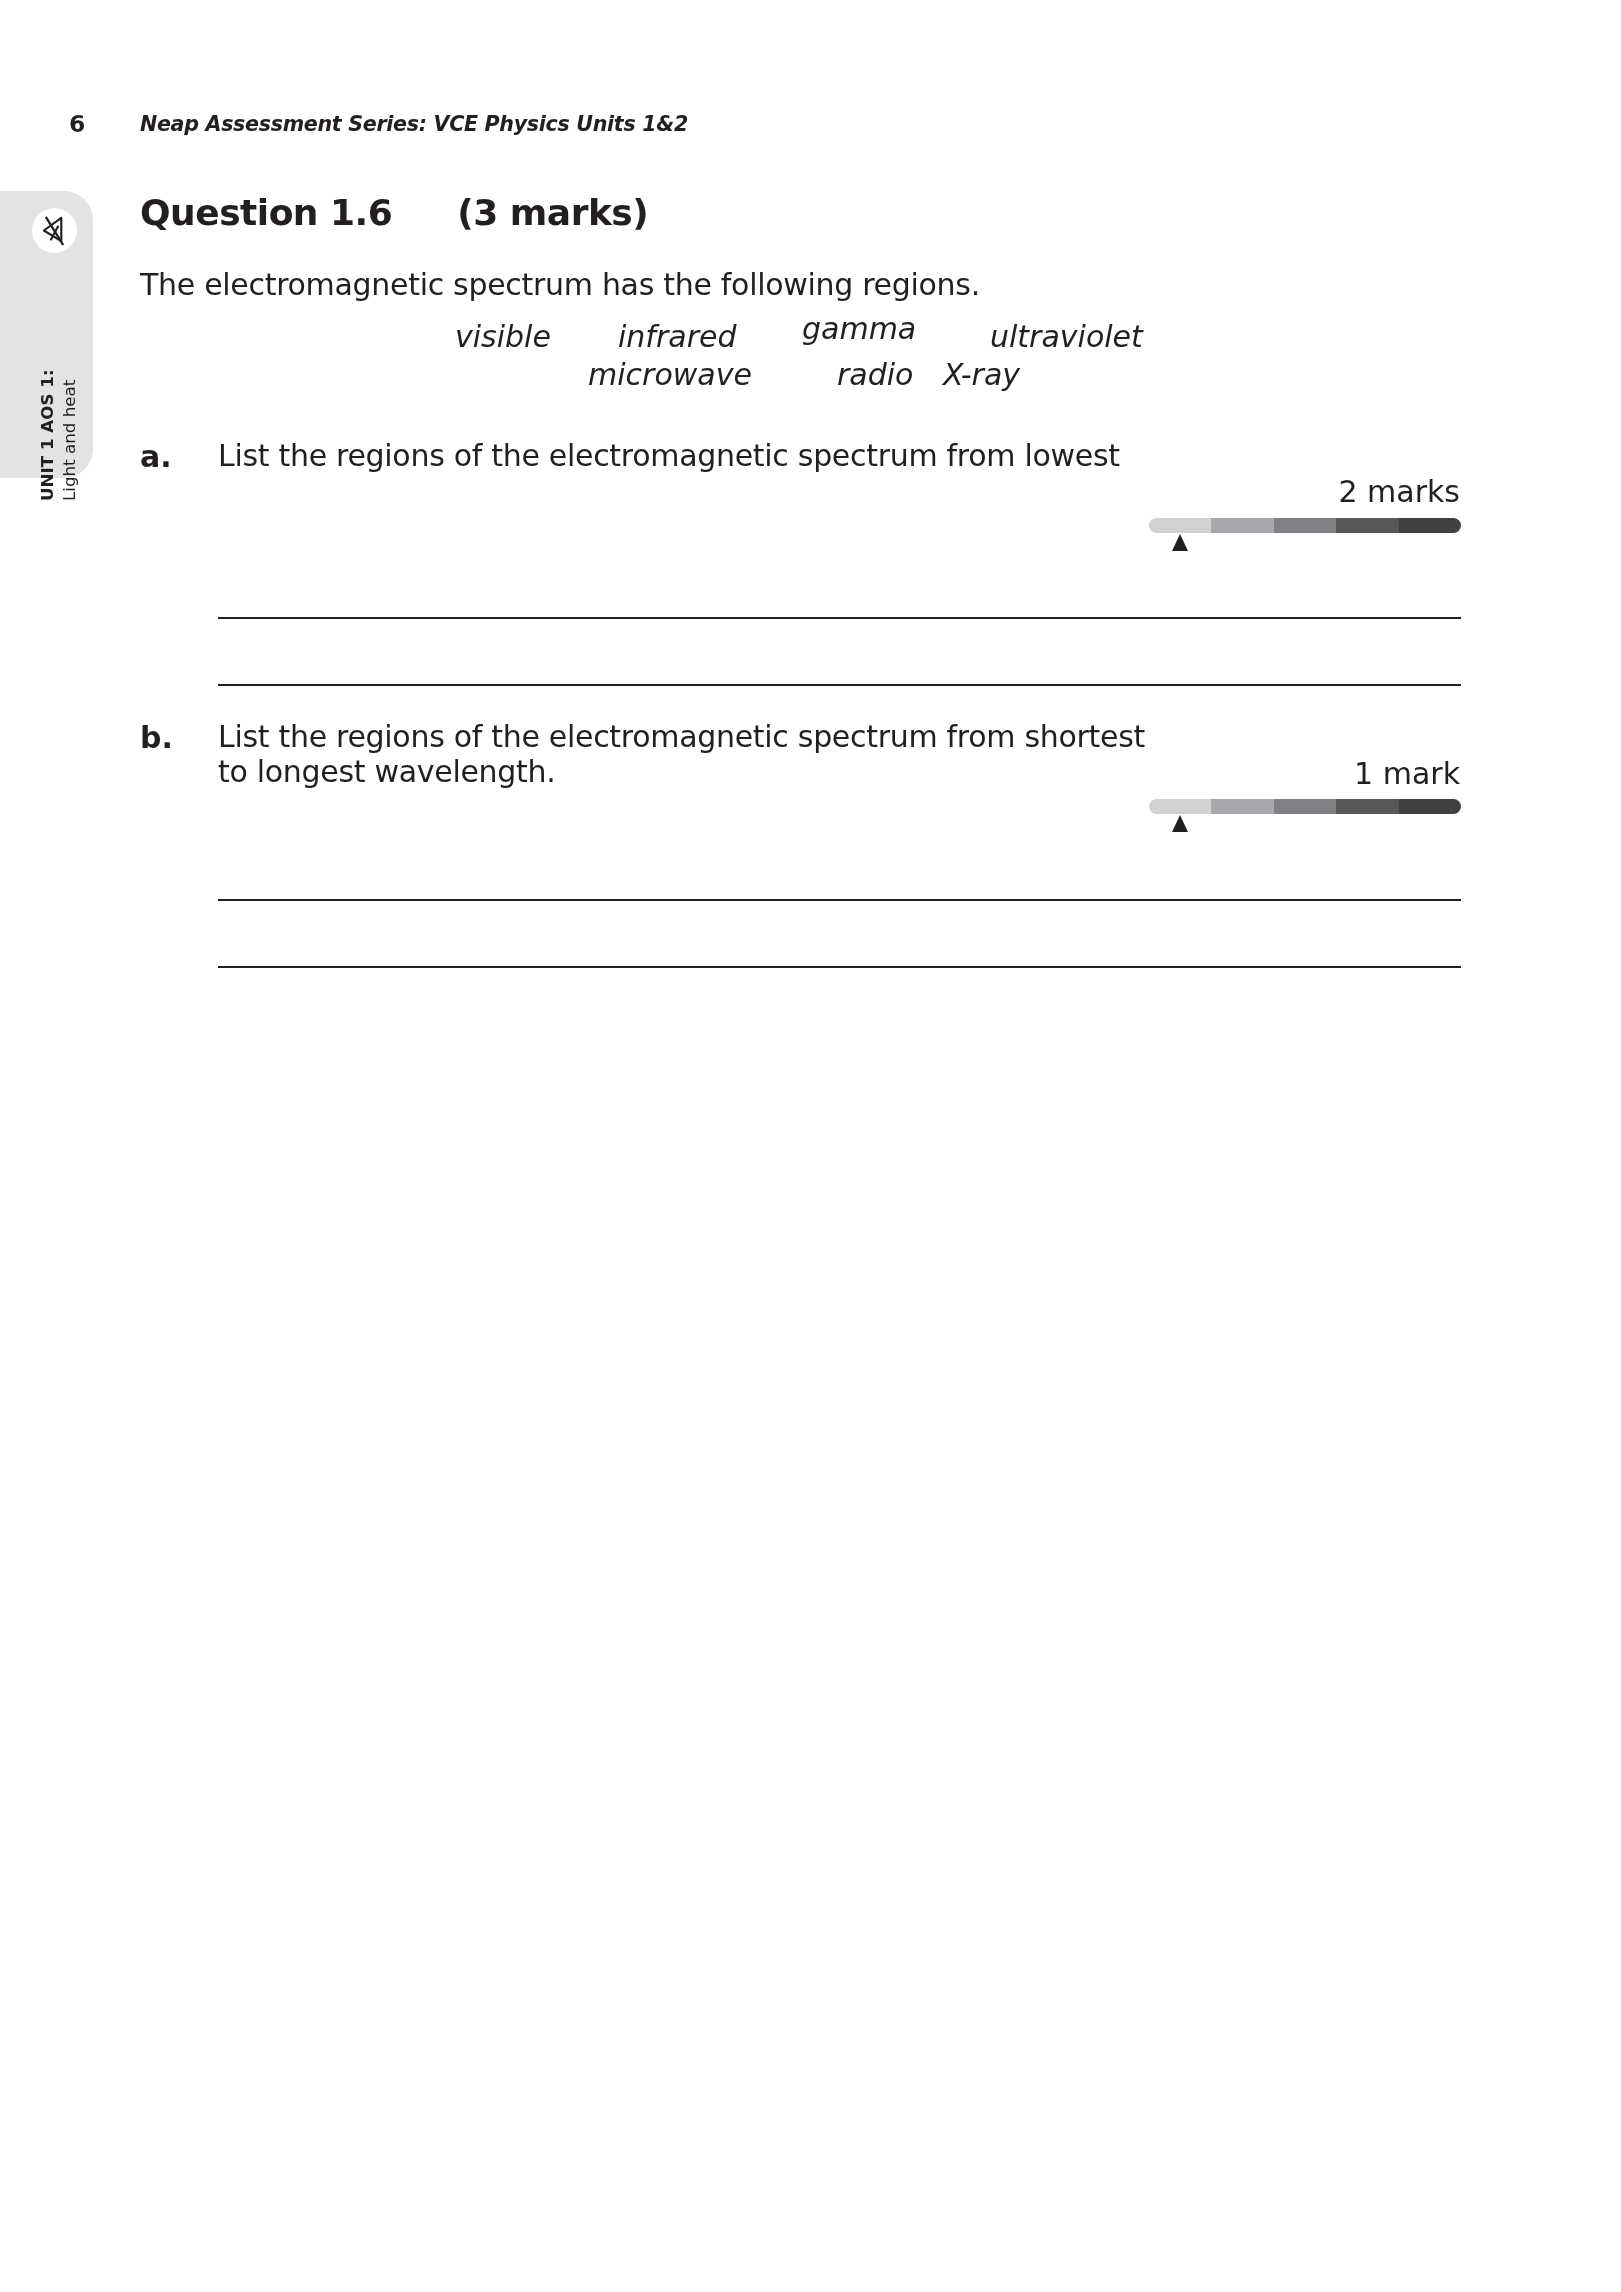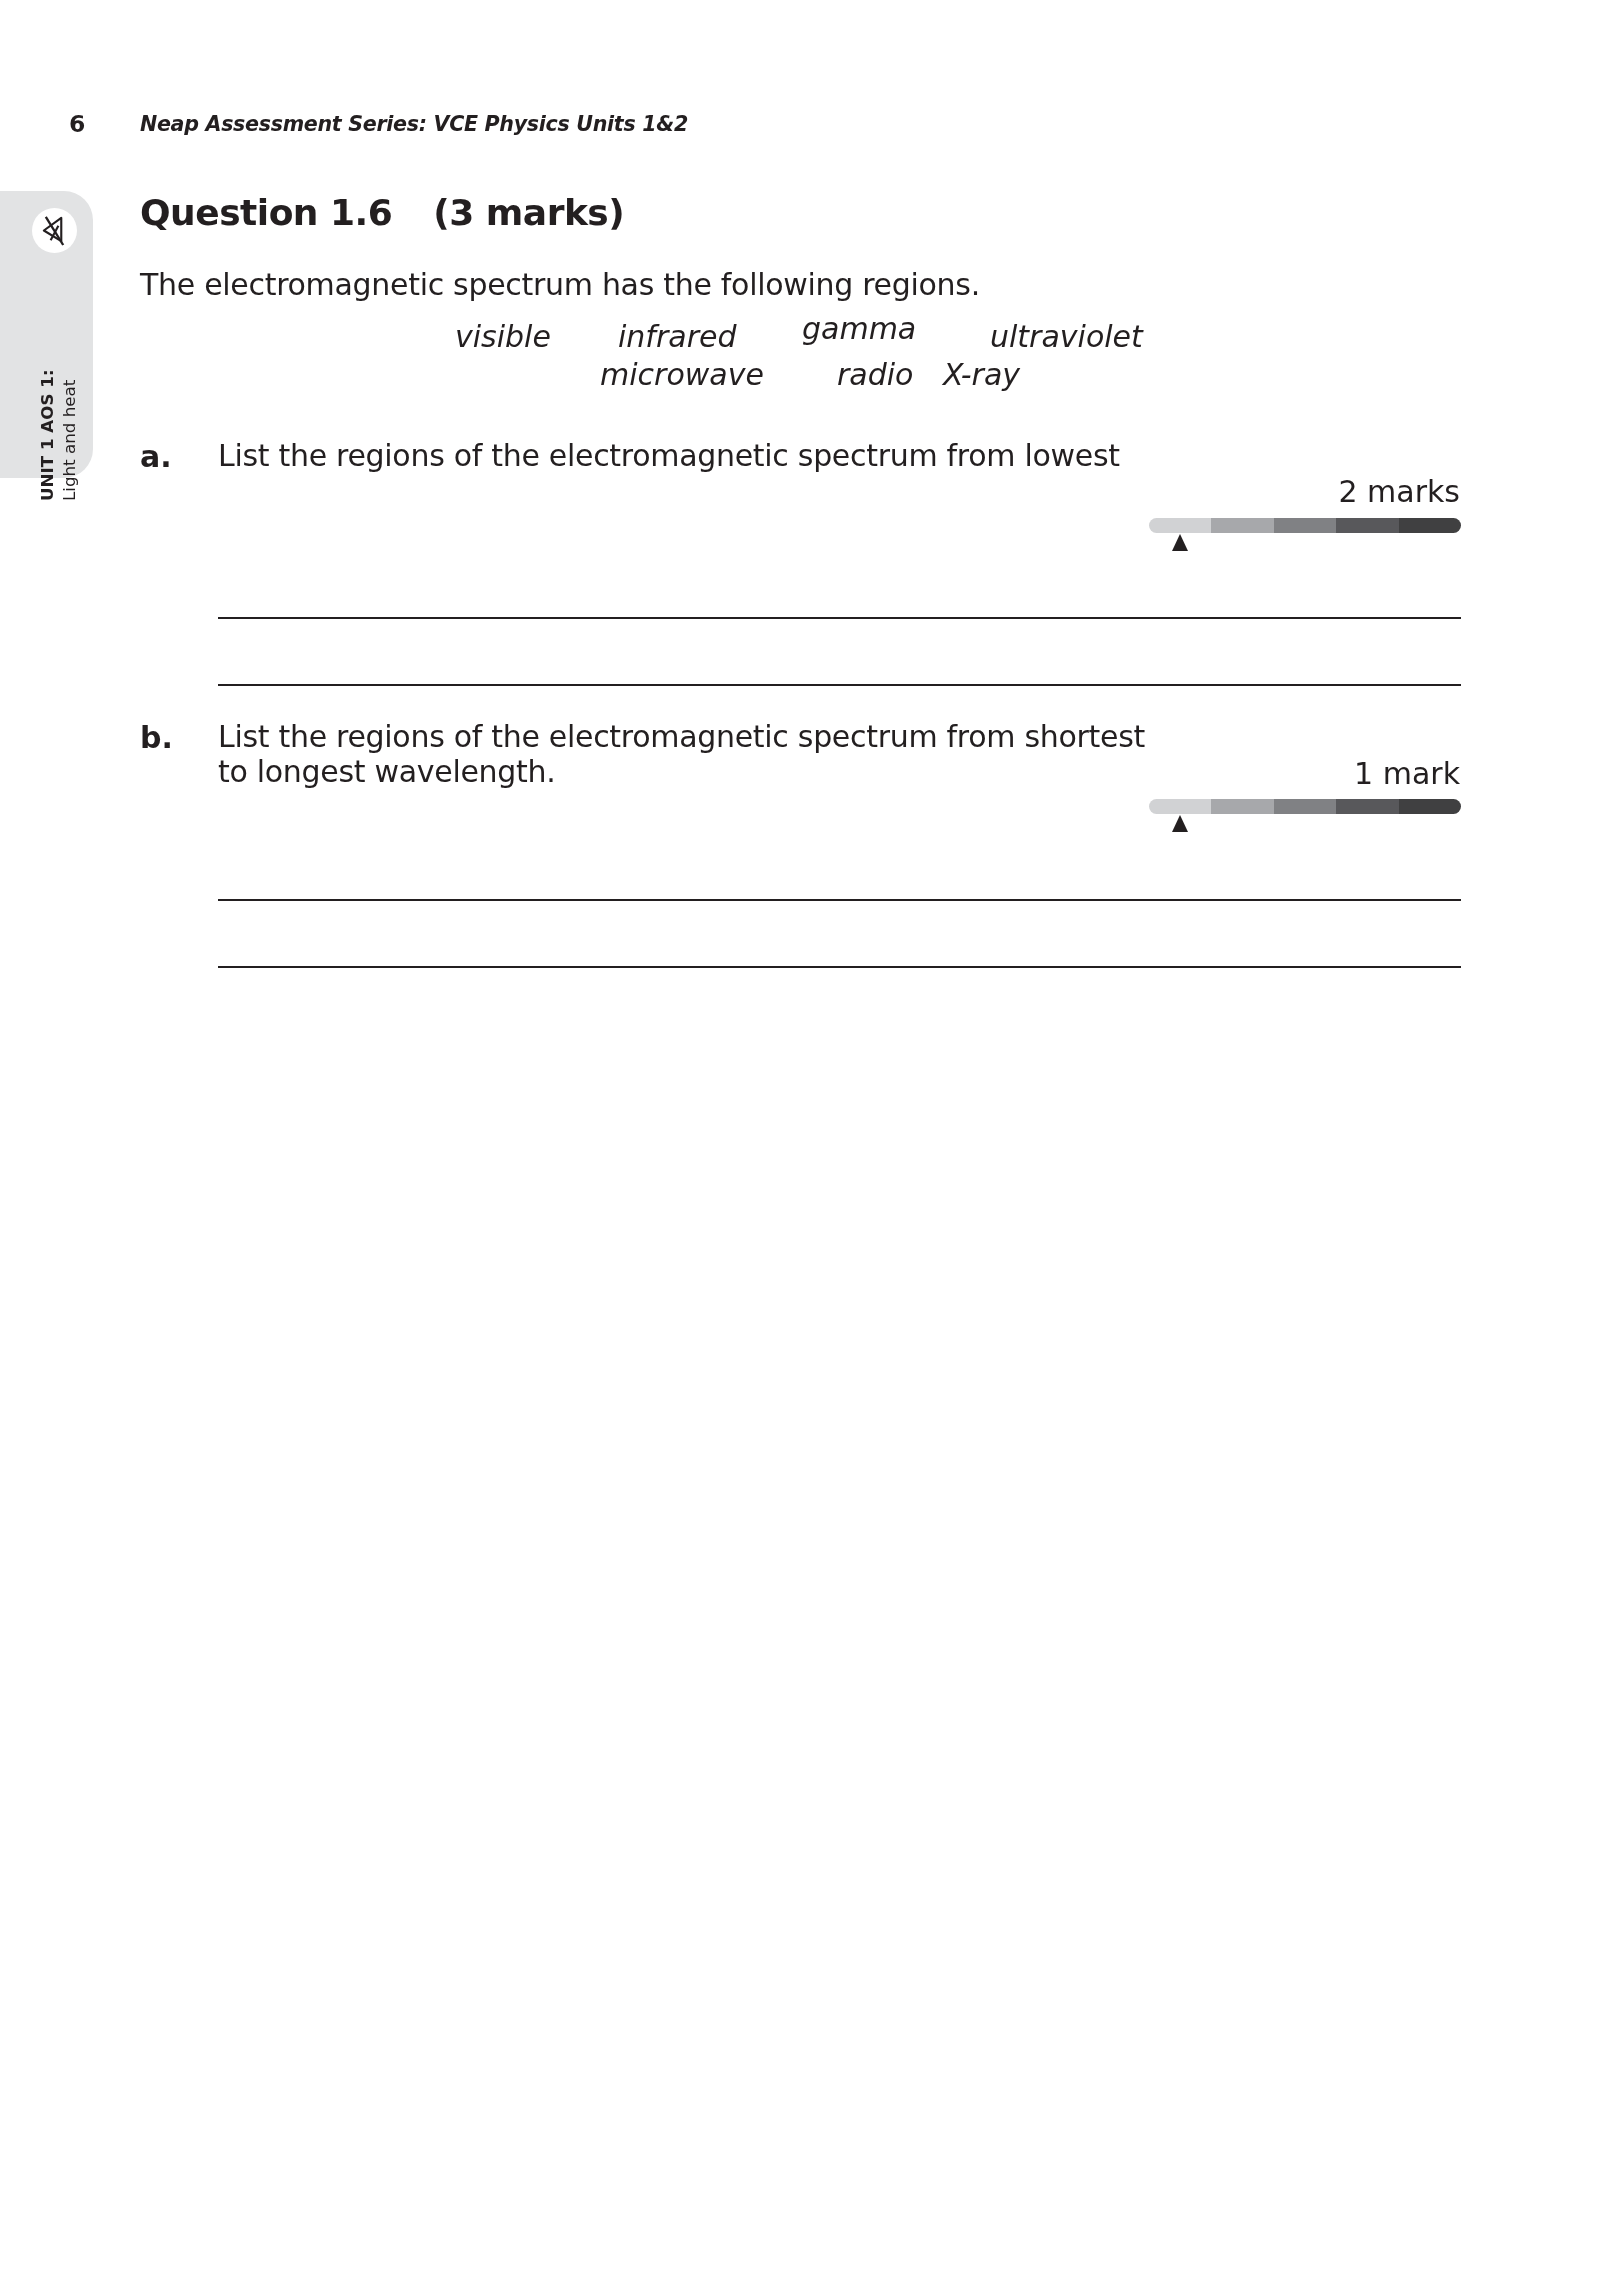--- a/index.html
+++ b/index.html
@@ -11,21 +11,21 @@
   .side-tab { left:0; top:191px; width:93px; height:287px; background:#e2e3e4;
               border-radius:0 29px 29px 0; }
   .tab-icon { position:absolute; left:32px; top:16.7px; width:45px; height:45px;
               border-radius:50%; background:#ffffff; }
   .tab-icon svg { position:absolute; left:7.8px; top:5.9px; }
   .tab-text { position:absolute; left:37px; top:310px; transform-origin:0 0;
               transform:rotate(-90deg); font-size:16.7px; line-height:21.6px;
               font-weight:bold; white-space:nowrap; }
   .tab-text span { display:block; }
   .q-title { left:140px; top:192px; font-size:36px; font-weight:bold; letter-spacing:-0.5px; }
-  .q-title .marks { margin-left:41px; }
+  .q-title .marks { margin-left:65px; }
   .intro { left:140px; top:267px; font-size:30px; letter-spacing:-0.3px; }
   .regions-row { font-size:30px; font-style:italic; white-space:nowrap; }
   .part-label { font-size:30px; font-weight:bold; }
   .part-text { font-size:30px; line-height:35px; letter-spacing:-0.3px; }
   .marks-label { font-size:30px; text-align:right; }
   .scale { width:312px; height:14.7px; border-radius:7.8px; overflow:hidden; display:flex; }
   .scale div { flex:1; height:100%; }
   .arrow { width:0; height:0; border-left:8.8px solid transparent; border-right:8.8px solid transparent;
            border-bottom:17.6px solid #231f20; }
   .answer-line { left:218px; width:1243px; height:0; border-top:2px solid #231f20; }
@@ -53,21 +53,21 @@
 <div class="abs q-title">
   <span>Question 1.6</span><span class="marks">(3 marks)</span>
 </div>
 
 <div class="abs intro">The electromagnetic spectrum has the following regions.</div>
 
 <div class="abs regions-row" style="left:455px; top:319px;">visible</div>
 <div class="abs regions-row" style="left:618px; top:319px;">infrared</div>
 <div class="abs regions-row" style="left:802px; top:311px;">gamma</div>
 <div class="abs regions-row" style="left:990px; top:319px;">ultraviolet</div>
-<div class="abs regions-row" style="left:600px; top:357px;">microwave</div>
+<div class="abs regions-row" style="left:588px; top:357px;">microwave</div>
 <div class="abs regions-row" style="left:837px; top:357px;text-align:right;">radio</div>
 <div class="abs regions-row" style="left:943px; top:357px;">X-ray</div>
 
 <div class="abs part-label" style="left:140px; top:439px;">a.</div>
 <div class="abs part-text" style="left:218px; top:438px;">
   <div>List the regions of the electromagnetic spectrum from lowest</div>
 </div>
 <div class="abs marks-label" style="right:161px; top:474px;">2 marks</div>
 <div class="abs scale" style="left:1149px; top:518px;">
   <div style="background:#d1d2d4"></div>

